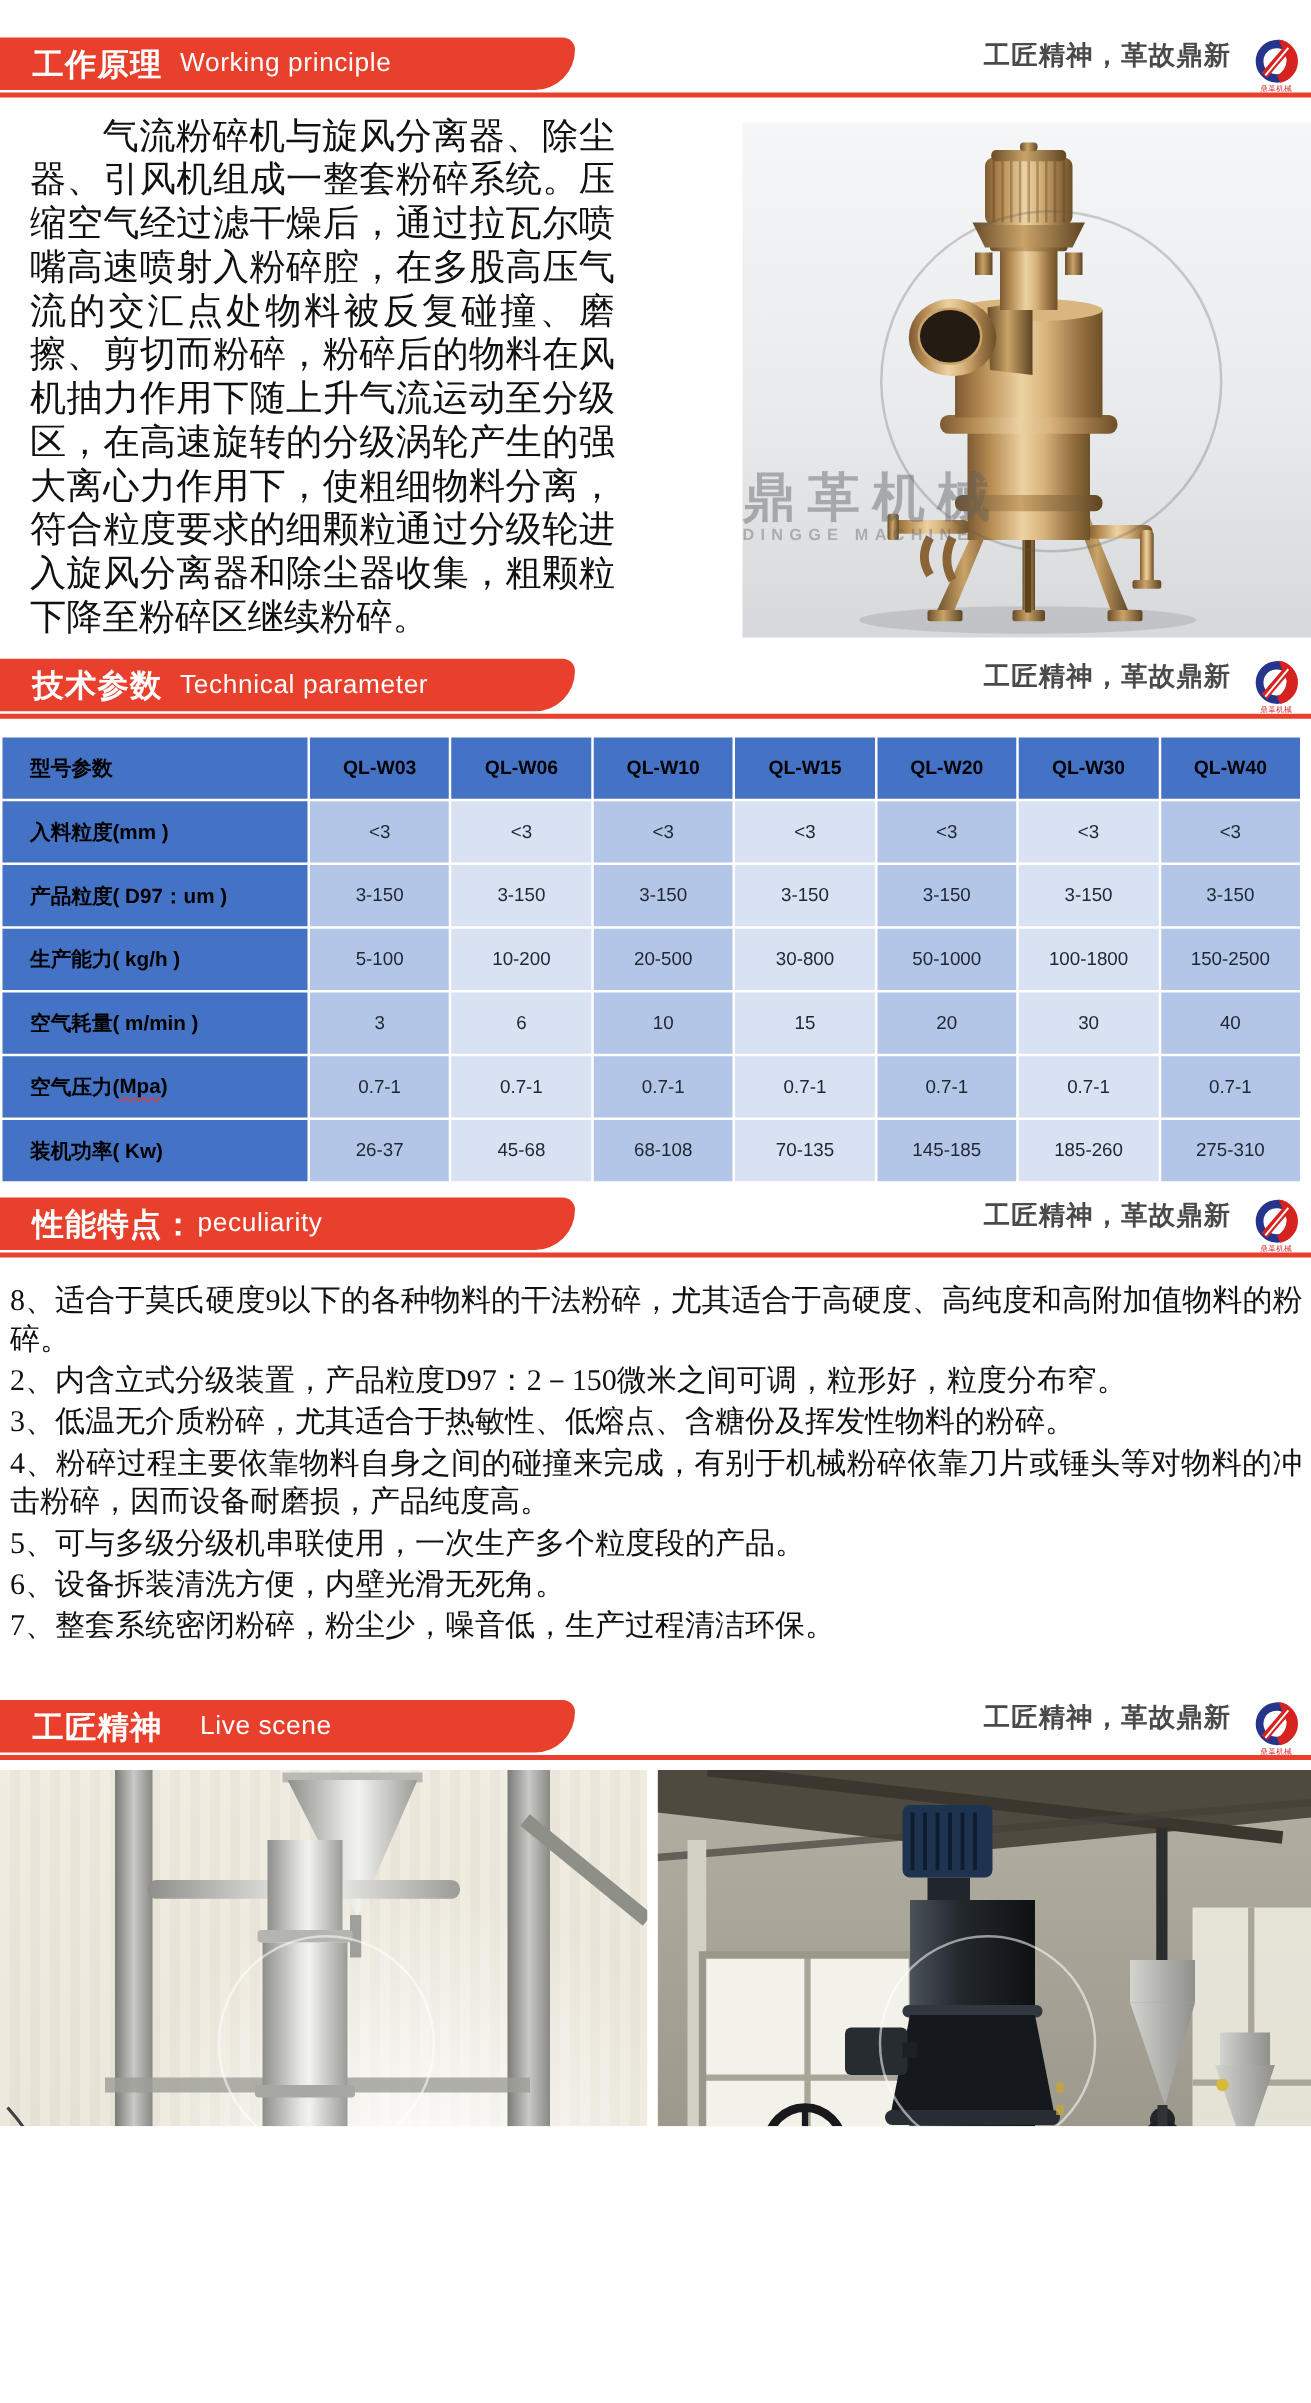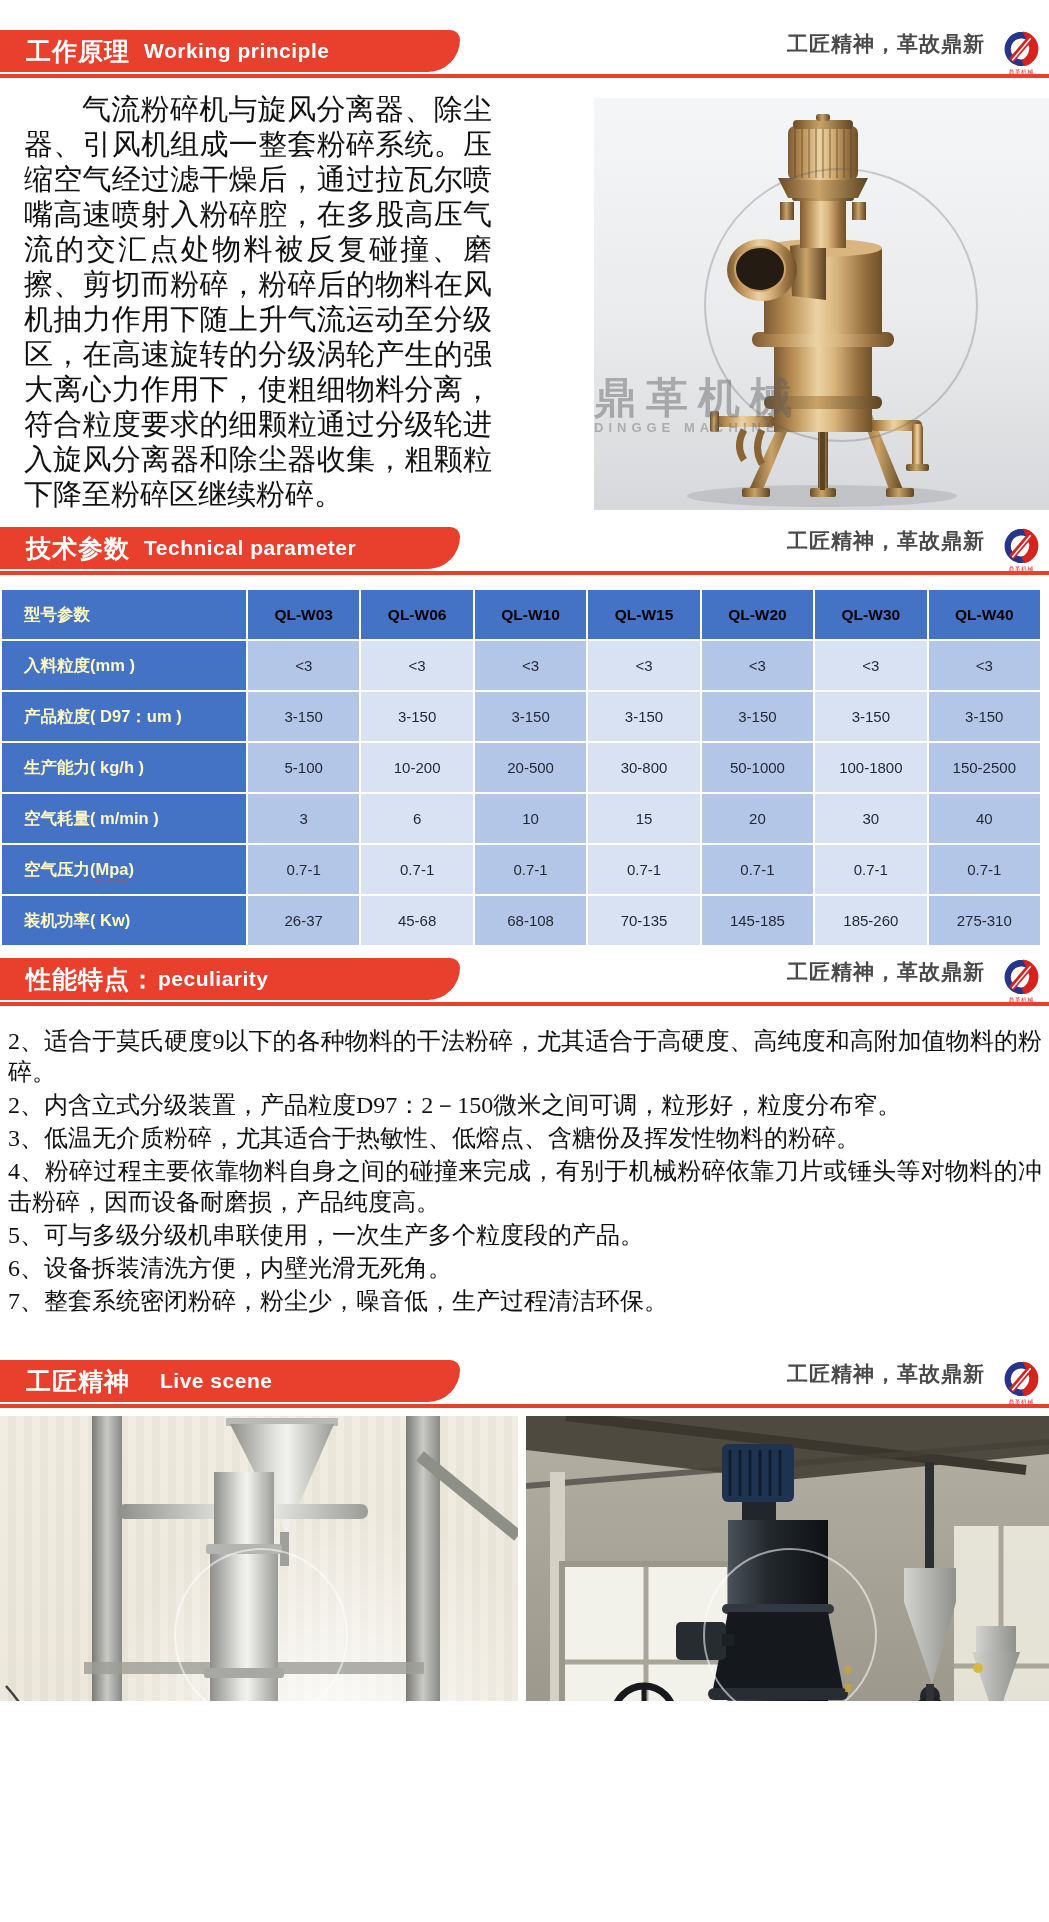--- a/index.html
+++ b/index.html
@@ -5,21 +5,21 @@
   html,body{margin:0;padding:0;background:#fff;}
   .page{position:relative;width:1049px;height:1701px;background:#fff;overflow:hidden;
         font-family:"Liberation Sans","DejaVu Sans",sans-serif;}
 
   
   .sec-header{position:absolute;left:0;width:1049px;height:50px;}
   .banner{position:absolute;left:0;top:0;height:42px;width:460px;
           background:var(--banner_red);border-radius:0 14px 46px 0;
           display:flex;align-items:center;padding-left:26px;box-sizing:border-box;color:#fff;}
   .banner-zh{font-size:25px;font-weight:700;letter-spacing:1px;}
-  .banner-en{font-size:21px;font-weight:700;margin-left:14px;letter-spacing:.5px;}
+  .banner-en{font-size:21px;font-weight:400;margin-left:14px;letter-spacing:.5px;}
   .banner.tight .banner-en{margin-left:2px;}
   .banner.wide .banner-en{margin-left:30px;}
   .red-line{position:absolute;left:0;top:44px;width:1049px;height:4px;background:var(--divider_red);}
   .header-right{position:absolute;right:6px;top:0;height:42px;display:flex;gap:14px;}
   .slogan{font-size:21px;font-weight:700;color:var(--slogan_text);letter-spacing:1px;}
   .logo-wrap{display:flex;flex-direction:column;align-items:center;width:44px;}
   .logo-svg{width:38px;height:38px;display:block;}
   .logo-caption{font-size:7px;color:var(--logo_red);letter-spacing:.5px;line-height:8px;white-space:nowrap;transform:scale(.85);}
 
   
@@ -34,21 +34,21 @@
   .fig-wm-zh{position:absolute;left:0;top:272px;width:100%;font-size:42px;font-weight:700;
      letter-spacing:10px;color:rgba(95,95,95,.45);}
   .fig-wm-en{position:absolute;left:0;top:322px;width:100%;font-size:13px;font-weight:700;
      letter-spacing:5px;color:rgba(95,95,95,.40);}
 
   
   #param-table{position:absolute;left:2px;top:590px;width:1038px;display:grid;
      grid-template-columns:244px repeat(7,1fr);grid-auto-rows:49px;gap:2px;background:#fff;}
   .cell{display:flex;align-items:center;justify-content:center;font-size:15px;color:#1f2733;font-weight:500;}
   .cell.head{background:var(--table_header_blue);color:#000000;font-weight:700;font-size:15.5px;}
-  .cell.labelc{background:var(--table_header_blue);color:#fef9c3;font-weight:700;font-size:16.5px;
+  .cell.labelc{background:var(--table_header_blue);color:#000000;font-weight:700;font-size:16.5px;
      justify-content:flex-start;padding-left:22px;}
   .cell.dark{background:var(--table_cell_dark);}
   .cell.light{background:var(--table_cell_light);}
   .wavy{text-decoration:underline wavy #e03c31 1px;text-underline-offset:3px;}
 
   
   #feature-list{position:absolute;left:8px;top:1016px;width:1034px;padding-top:10px;
      font-family:"Liberation Serif","DejaVu Serif",serif;font-size:24px;line-height:31px;color:#111;}
   #feature-list p{margin:0 0 2px 0;text-align:justify;}
 
@@ -248,21 +248,21 @@
       <path d="M10.8,31.9 L30.2,8.7" stroke="#ffffff" stroke-width="1.6"></path>
     </svg>
     <span class="logo-caption">鼎革机械</span>
   </span>
 </span>
     </div>
     <div class="red-line"></div>
   </div>
 
   <div id="feature-list">
-      <p>2、适合于莫氏硬度9以下的各种物料的干法粉碎，尤其适合于高硬度、高纯度和高附加值物料的粉碎。</p>
+      <p>8、适合于莫氏硬度9以下的各种物料的干法粉碎，尤其适合于高硬度、高纯度和高附加值物料的粉碎。</p>
       <p>2、内含立式分级装置，产品粒度D97：2－150微米之间可调，粒形好，粒度分布窄。</p>
       <p>3、低温无介质粉碎，尤其适合于热敏性、低熔点、含糖份及挥发性物料的粉碎。</p>
       <p>4、粉碎过程主要依靠物料自身之间的碰撞来完成，有别于机械粉碎依靠刀片或锤头等对物料的冲击粉碎，因而设备耐磨损，产品纯度高。</p>
       <p>5、可与多级分级机串联使用，一次生产多个粒度段的产品。</p>
       <p>6、设备拆装清洗方便，内壁光滑无死角。</p>
       <p>7、整套系统密闭粉碎，粉尘少，噪音低，生产过程清洁环保。</p>
     </div>
 
   <div class="sec-header" style="top:1360px;">
     <div class="banner wide">

